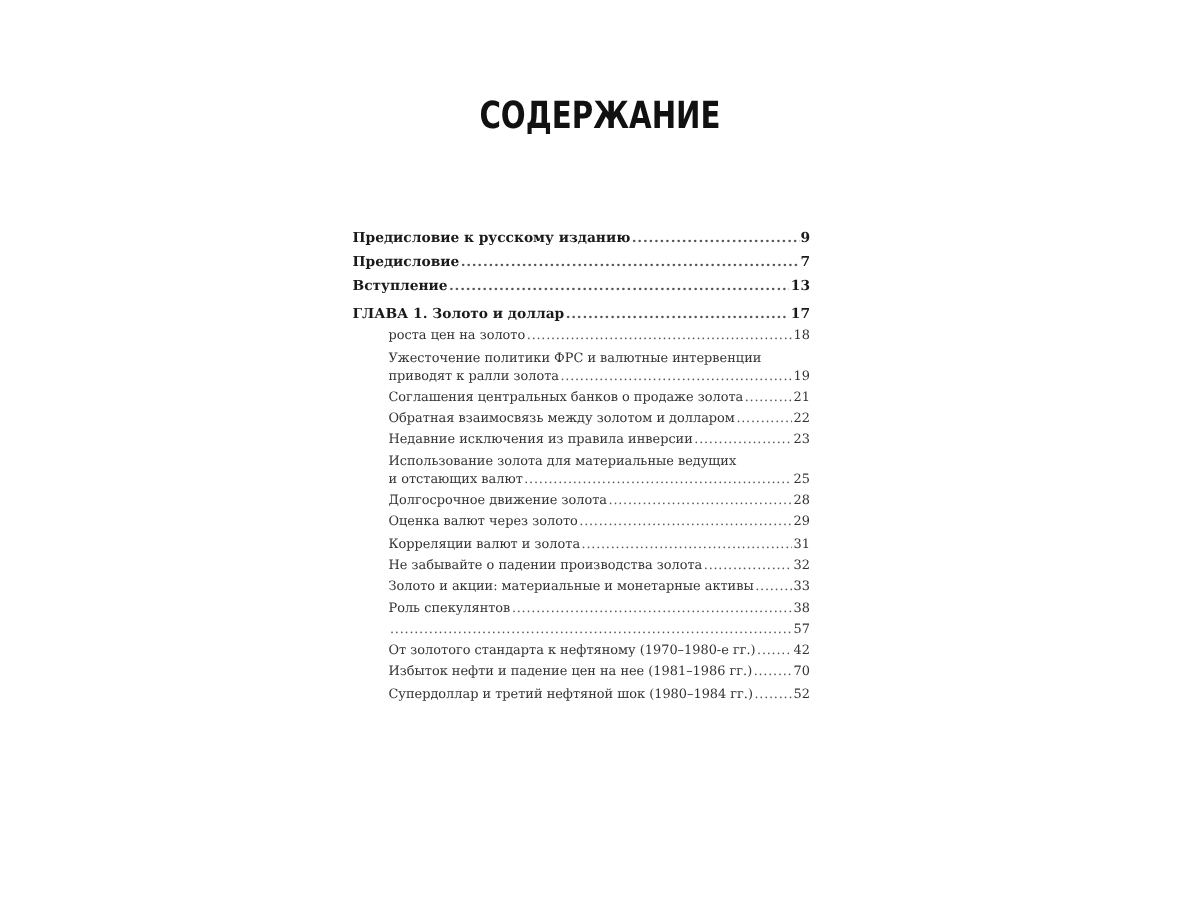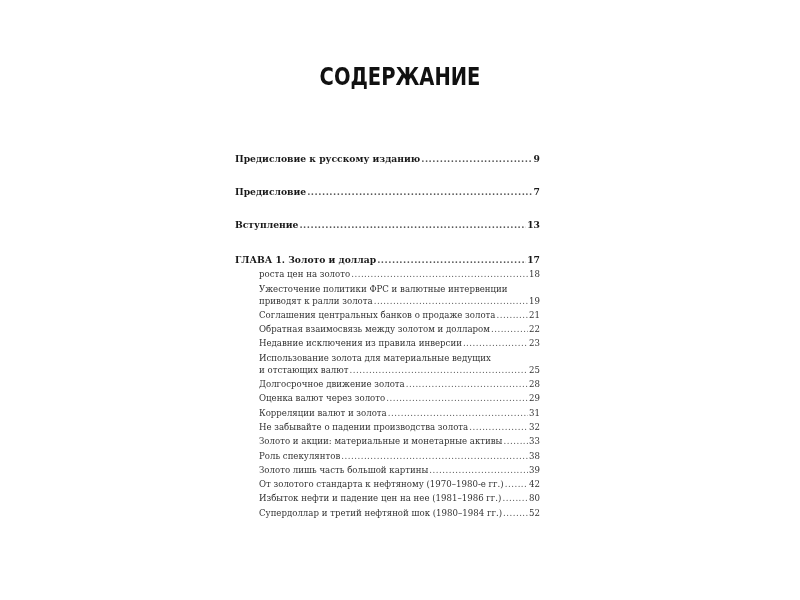--- a/index.html
+++ b/index.html
@@ -6,22 +6,22 @@
   body { width:800px; height:600px; background:#ffffff; position:relative; overflow:hidden; font-family:"DejaVu Serif", serif; color:#1a1a1a; }
   .title { position:absolute; top:62px; left:0; width:800px; text-align:center; font-family:"DejaVu Sans", sans-serif; font-weight:bold; font-size:25px; letter-spacing:0px; transform:scaleX(0.78); transform-origin:center; color:#111; }
   .toc { position:absolute; left:235px; top:153px; width:305px; }
   .entry { display:flex; align-items:flex-end; font-size:9.2px; line-height:12px;justify-content:center; }
   .entry .label { white-space:nowrap; }
   .entry .dots { flex:1; overflow:hidden; white-space:nowrap; margin:0 1px; color:#555; letter-spacing:0.5px; }
   .entry .dots::after { content:"................................................................................................................................................................"; }
   .entry .page { white-space:nowrap; }
   .top { font-weight:bold; }
   .sub { padding-left:24px; font-size:8.6px; color:#333; }
-  .gap-lg { margin-top:21px; }
-  .gap-ch { margin-top:23px; }
+  .gap-lg { margin-top:4px; }
+  .gap-ch { margin-top:7px; }
   .gap-s { margin-top:2.3px; }
   .multi-wrap { margin-top:2.3px; padding-left:24px; font-size:8.6px; color:#333; line-height:12px; }
   .multi-wrap .first { white-space:nowrap; }
   .multi-wrap .entry { font-size:8.6px; }
 </style>
 </head>
 <body>
 
 <div class="title">СОДЕРЖАНИЕ</div>
 
@@ -126,36 +126,35 @@
   </div>
 
 
   <div class="entry sub gap-s">
     <span class="label">Роль спекулянтов</span>
     <span class="dots"></span>
     <span class="page">38</span>
   </div>
 
   <div class="entry sub gap-s">
-    <span class="label">Золото лишь часть большой картины</span>
     <span class="dots"></span>
-    <span class="page">39</span>
+    <span class="page">57</span>
   </div>
 
 
   <div class="entry sub gap-s">
     <span class="label">От золотого стандарта к нефтяному (1970–1980-е гг.)</span>
     <span class="dots"></span>
     <span class="page">42</span>
   </div>
 
   <div class="entry sub gap-s">
     <span class="label">Избыток нефти и падение цен на нее (1981–1986 гг.)</span>
     <span class="dots"></span>
-    <span class="page">80</span>
+    <span class="page">70</span>
   </div>
 
   <div class="entry sub gap-s">
     <span class="label">Супердоллар и третий нефтяной шок (1980–1984 гг.)</span>
     <span class="dots"></span>
     <span class="page">52</span>
   </div>
 
 </div>
 

